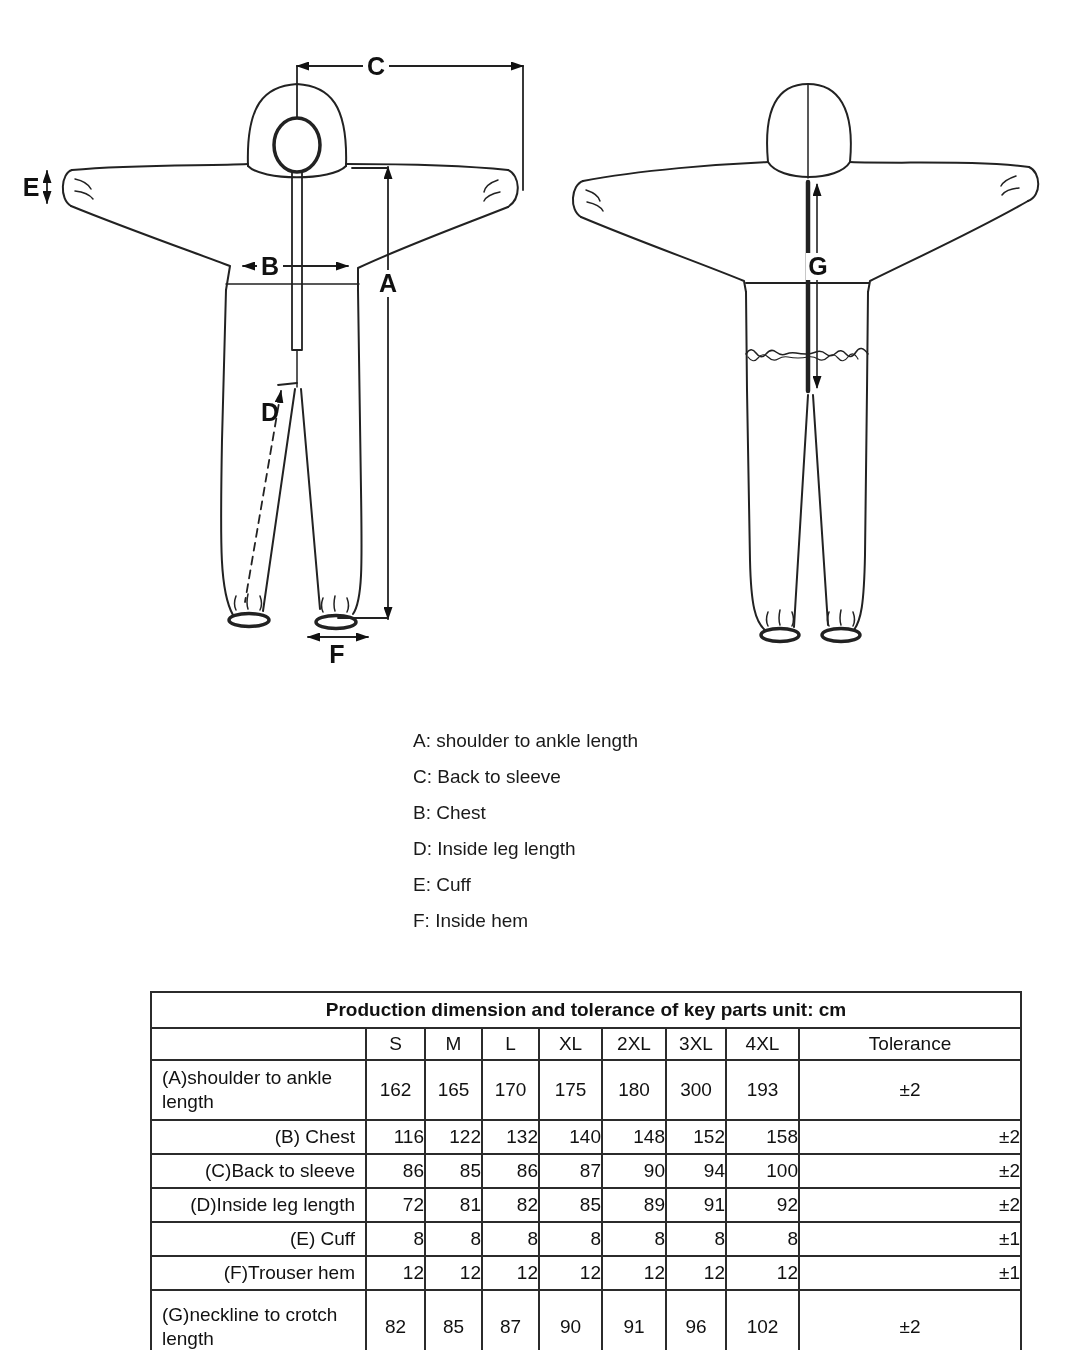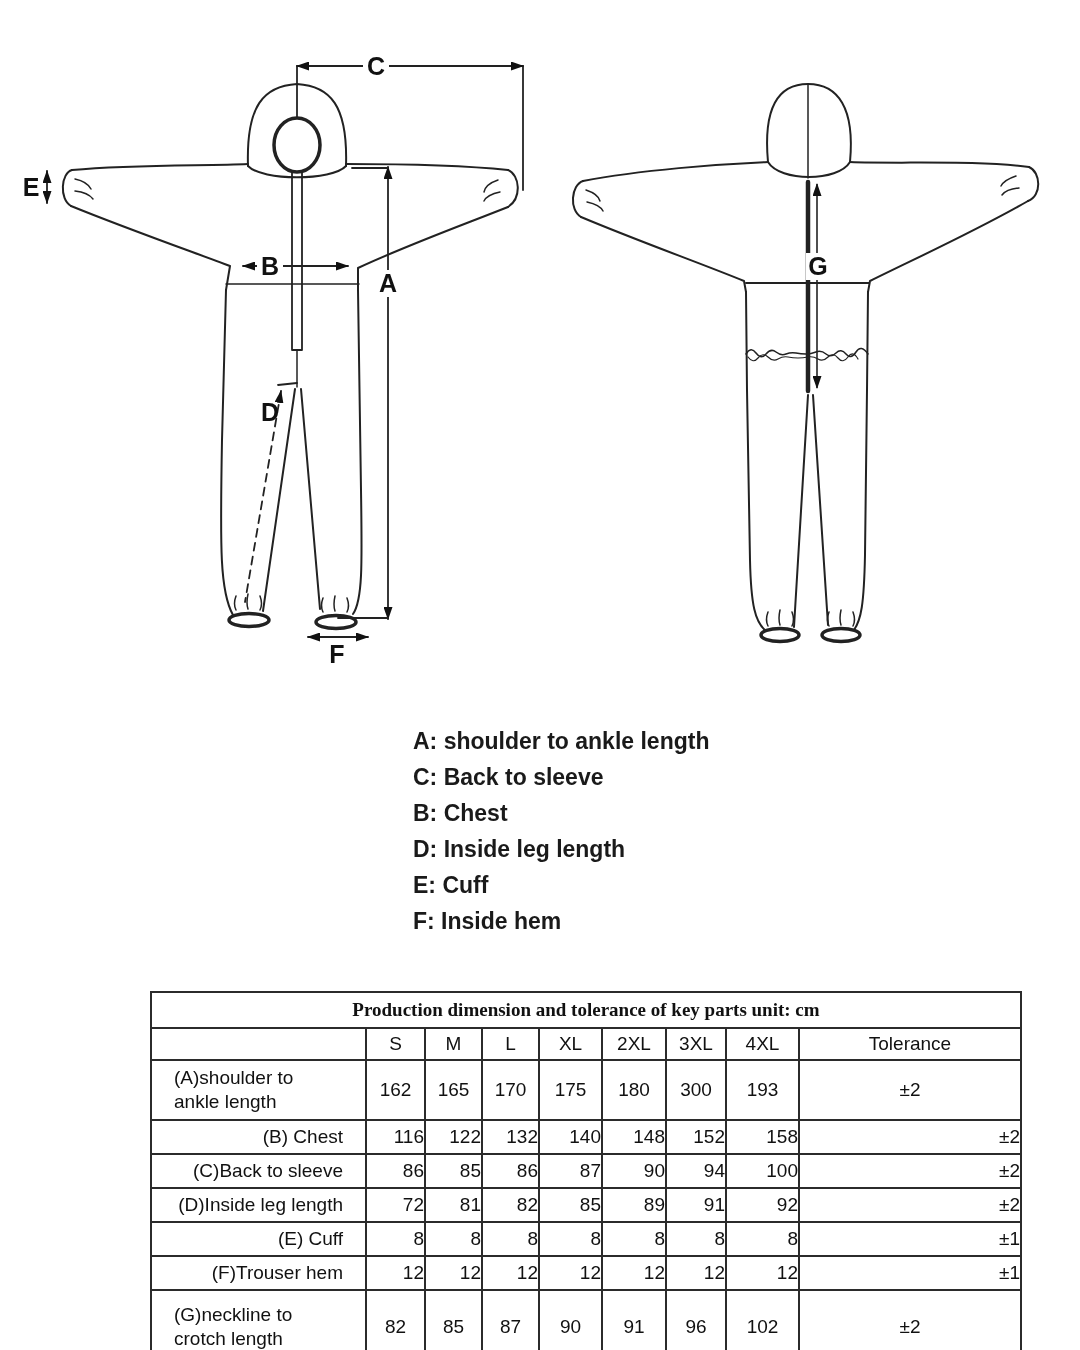--- a/index.html
+++ b/index.html
@@ -1,27 +1,27 @@
 <!DOCTYPE html>
 <html><head>
 <meta charset="utf-8">
 <style>
   html,body{margin:0;padding:0;background:#fff;}
   .stage{position:relative;width:1080px;height:1350px;background:#fff;overflow:hidden;
          font-family:"Liberation Sans",sans-serif;color:#111;}
   .fig{position:absolute;}
   svg text{font-family:"Liberation Sans",sans-serif;font-weight:bold;font-size:25px;fill:#111;}
   .legend{position:absolute;left:413px;top:723px;}
-  .legend div{font-weight:bold;font-size:23px;line-height:36px;color:#1a1a1a;white-space:nowrap;}
+  .legend div{font-weight:normal;font-size:19px;line-height:36px;color:#1a1a1a;white-space:nowrap;}
   .tablewrap{position:absolute;left:150px;top:991px;}
   table{border-collapse:collapse;table-layout:fixed;width:870px;font-size:19px;color:#111;}
   td{border:2px solid #2b2b2b;text-align:center;vertical-align:middle;padding:0;
      font-family:"Liberation Sans",sans-serif;}
-  td.lbl{text-align:left;padding:2px 22px;line-height:1.25;margin-top:13px;}
-  tr.t-title td{font-weight:bold;height:34px;font-size:19px;font-family:Liberation Serif, serif;}
+  td.lbl{text-align:left;padding:2px 10px;line-height:1.25;margin-top:13px;}
+  tr.t-title td{font-weight:bold;height:34px;font-size:19px;}
   tr.t-head td{height:30px;}
   tr.h56 td{height:54px;}
   tr.h30 td{height:28px;text-align:right;}
   tr.h70 td{height:68px;}
 </style>
 </head>
 <body>
 
 <div class="stage">
 

